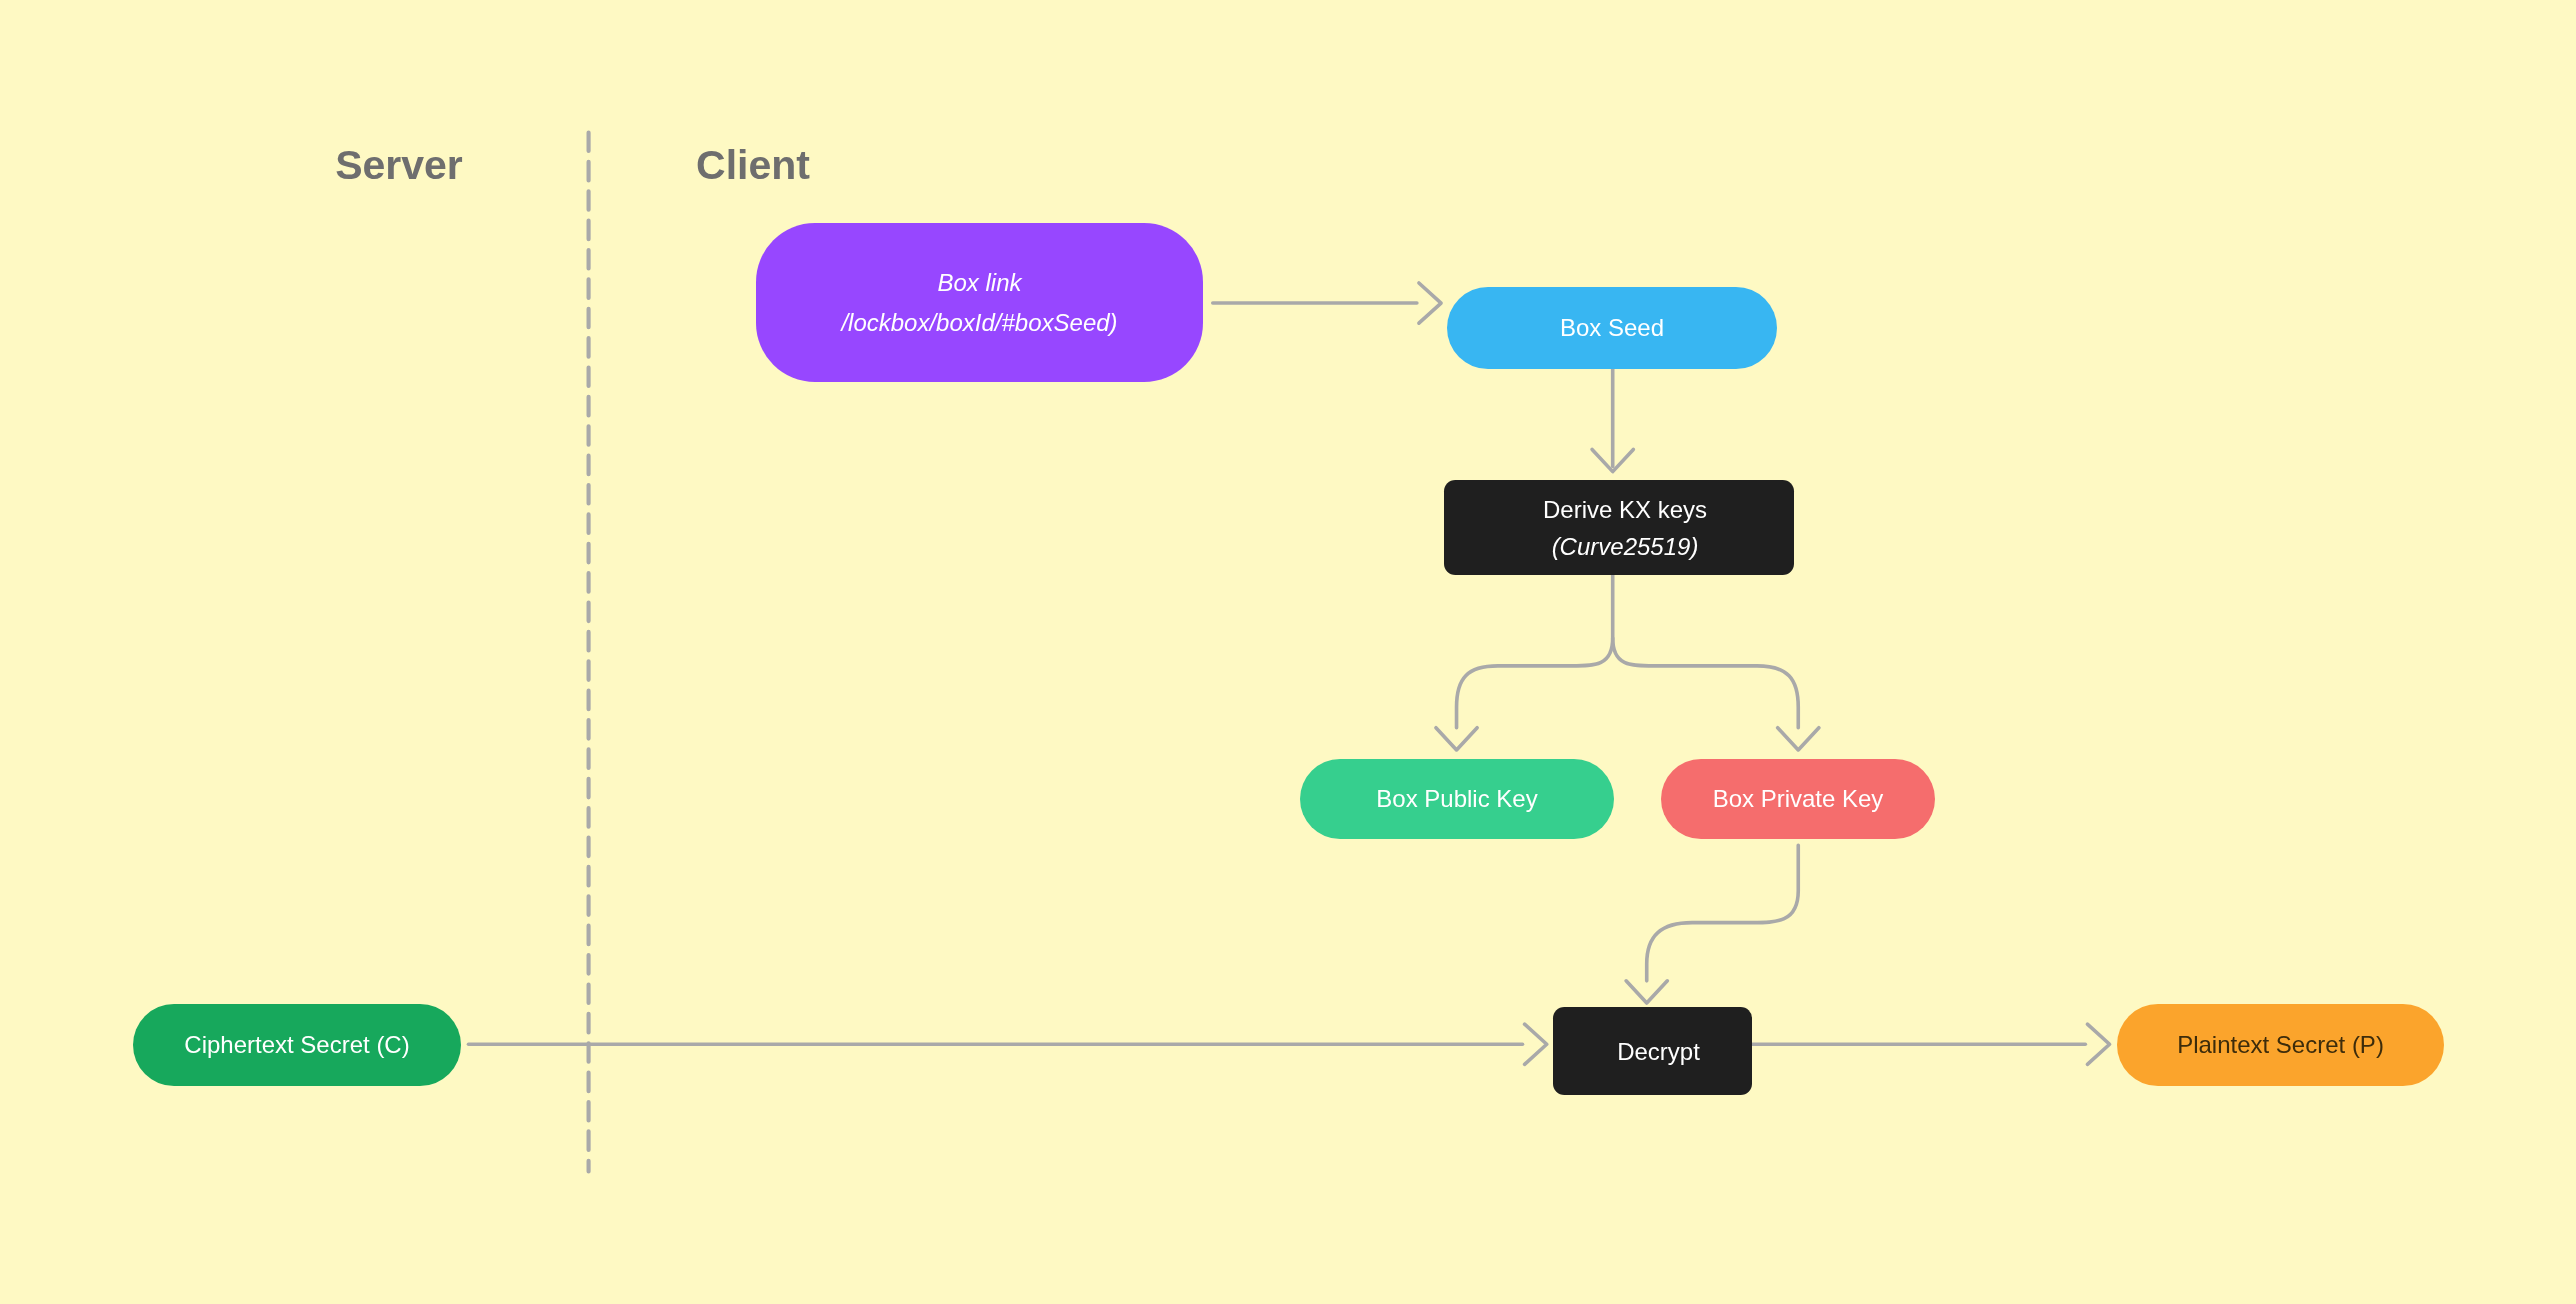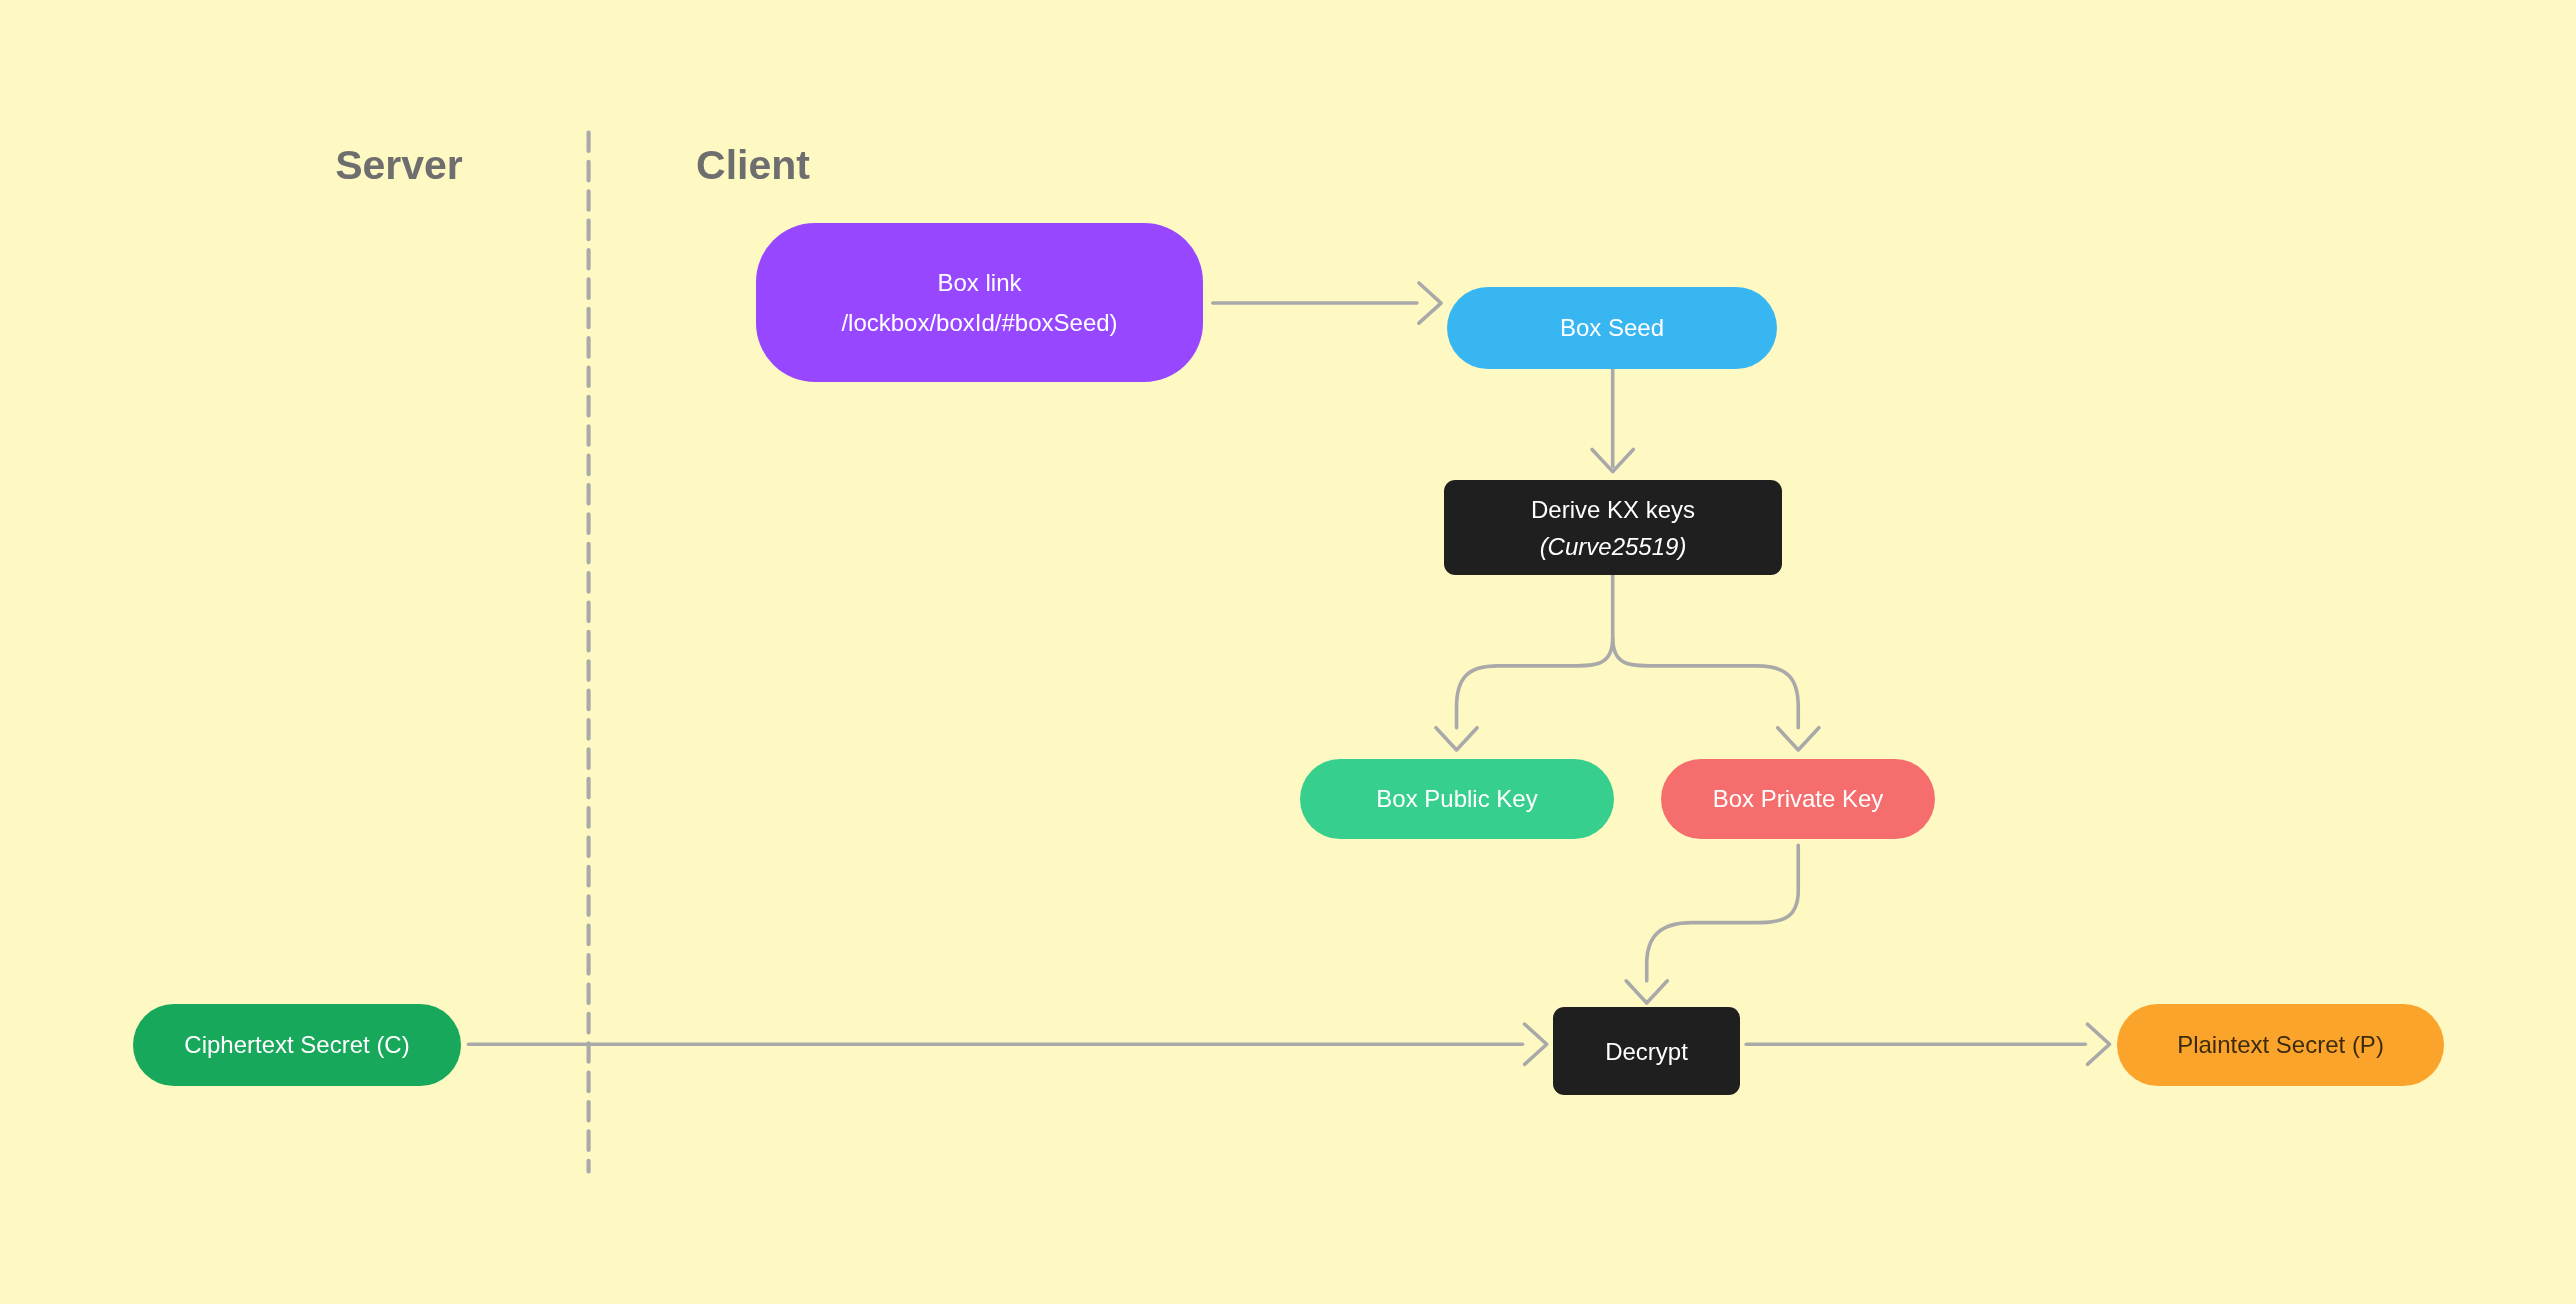--- a/index.html
+++ b/index.html
@@ -48,22 +48,22 @@
     align-items: center;
     justify-content: center;
     text-align: center;
     color: #ffffff;
     font-size: 24px;
     line-height: 40px;
     white-space: nowrap;
   }
   .node .line { display: block; }
   .pill   { border-radius: 41px; }
-  .bigpill{ border-radius: 59px; }
-  .proc   { border-radius: 11.3px; background: #1f1f1f; line-height: 37px; }
+  .bigpill{ border-radius: 59px; font-style: italic; }
+  .proc   { border-radius: 11.3px; background: #1f1f1f; line-height: 37px; padding-left: 12px; }
 
   .n-box-link   { left: 756px; top: 223px;  width: 447px; height: 159px; background: #9747ff; }
   .n-box-seed   { left: 1447px; top: 263px;  width: 330px; height: 82px; background: #38b6f2; margin-top: 24px; }
   .n-derive     { left: 1444px; top: 480px;  width: 338px; height: 95px; }
   .n-public     { left: 1300px; top: 759px; width: 314px; height: 80px; background: #36cf8e; }
   .n-private    { left: 1661px; top: 759px; width: 274px; height: 80px; background: #f56d6d; }
   .n-ciphertext { left: 133px;  top: 1004px; width: 328px; height: 82px; background: #17a85c; text-align: center; }
   .n-decrypt    { left: 1553px; top: 1007px; width: 187px; height: 88px; }
   .n-plaintext  { left: 2117px; top: 1004px; width: 327px; height: 82px; background: #fba42c; color: #3d2c0b; }
 

